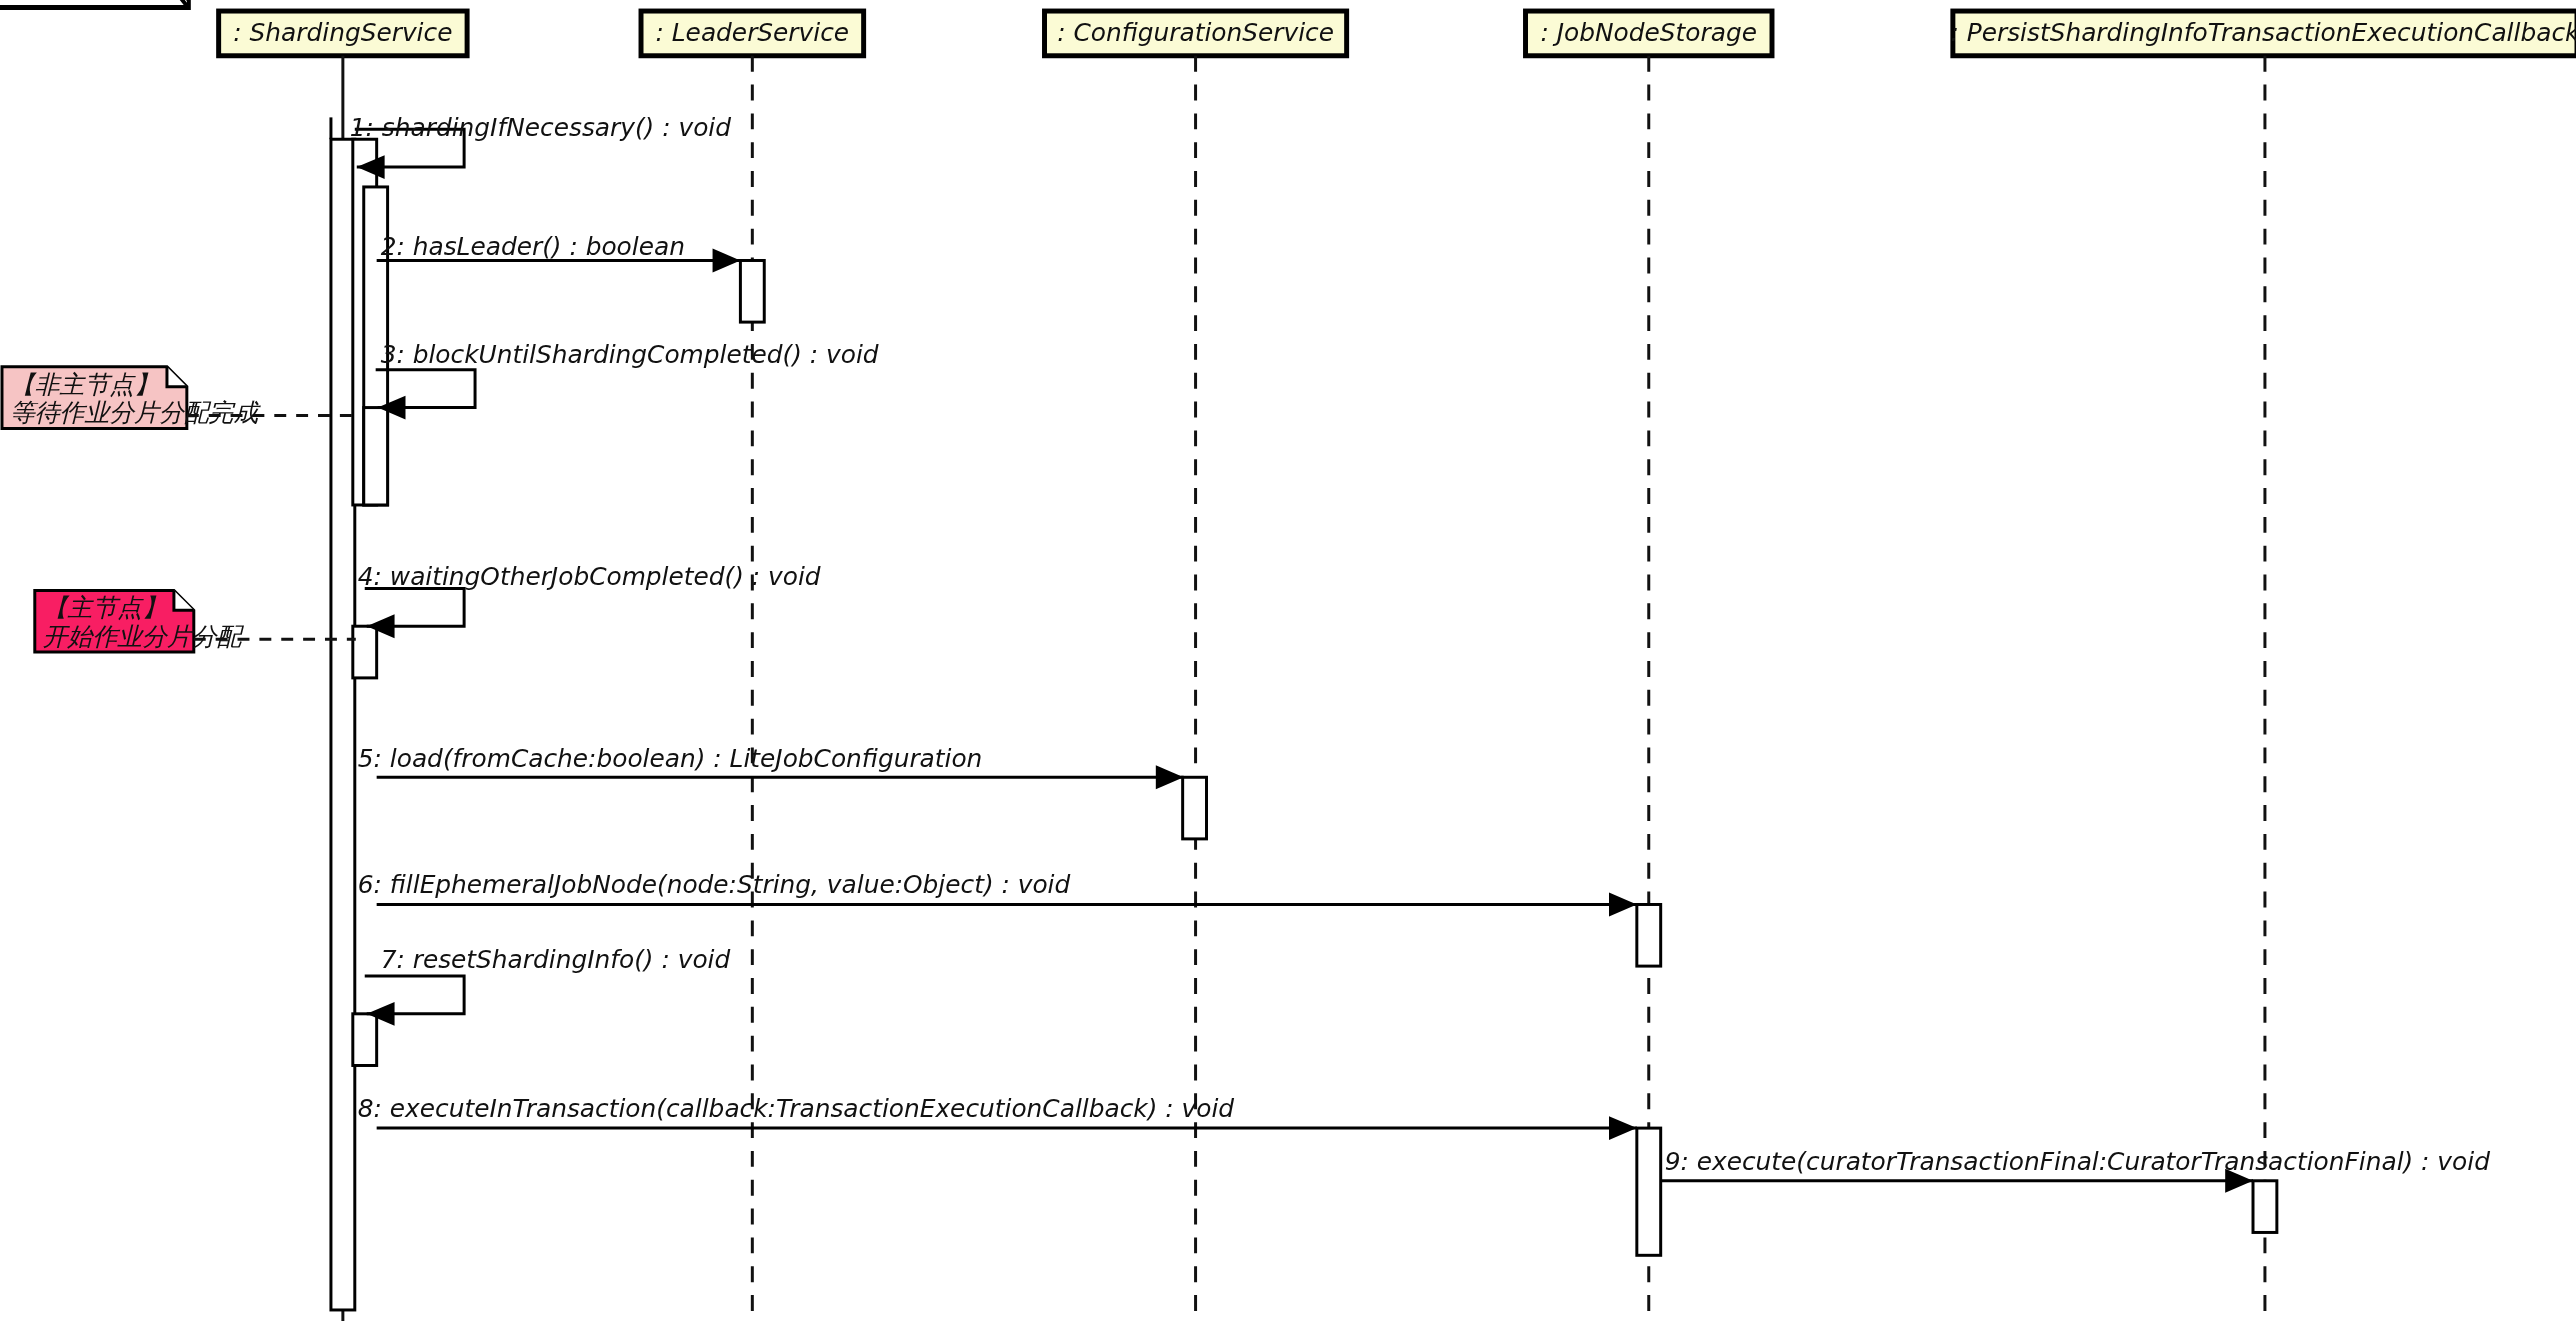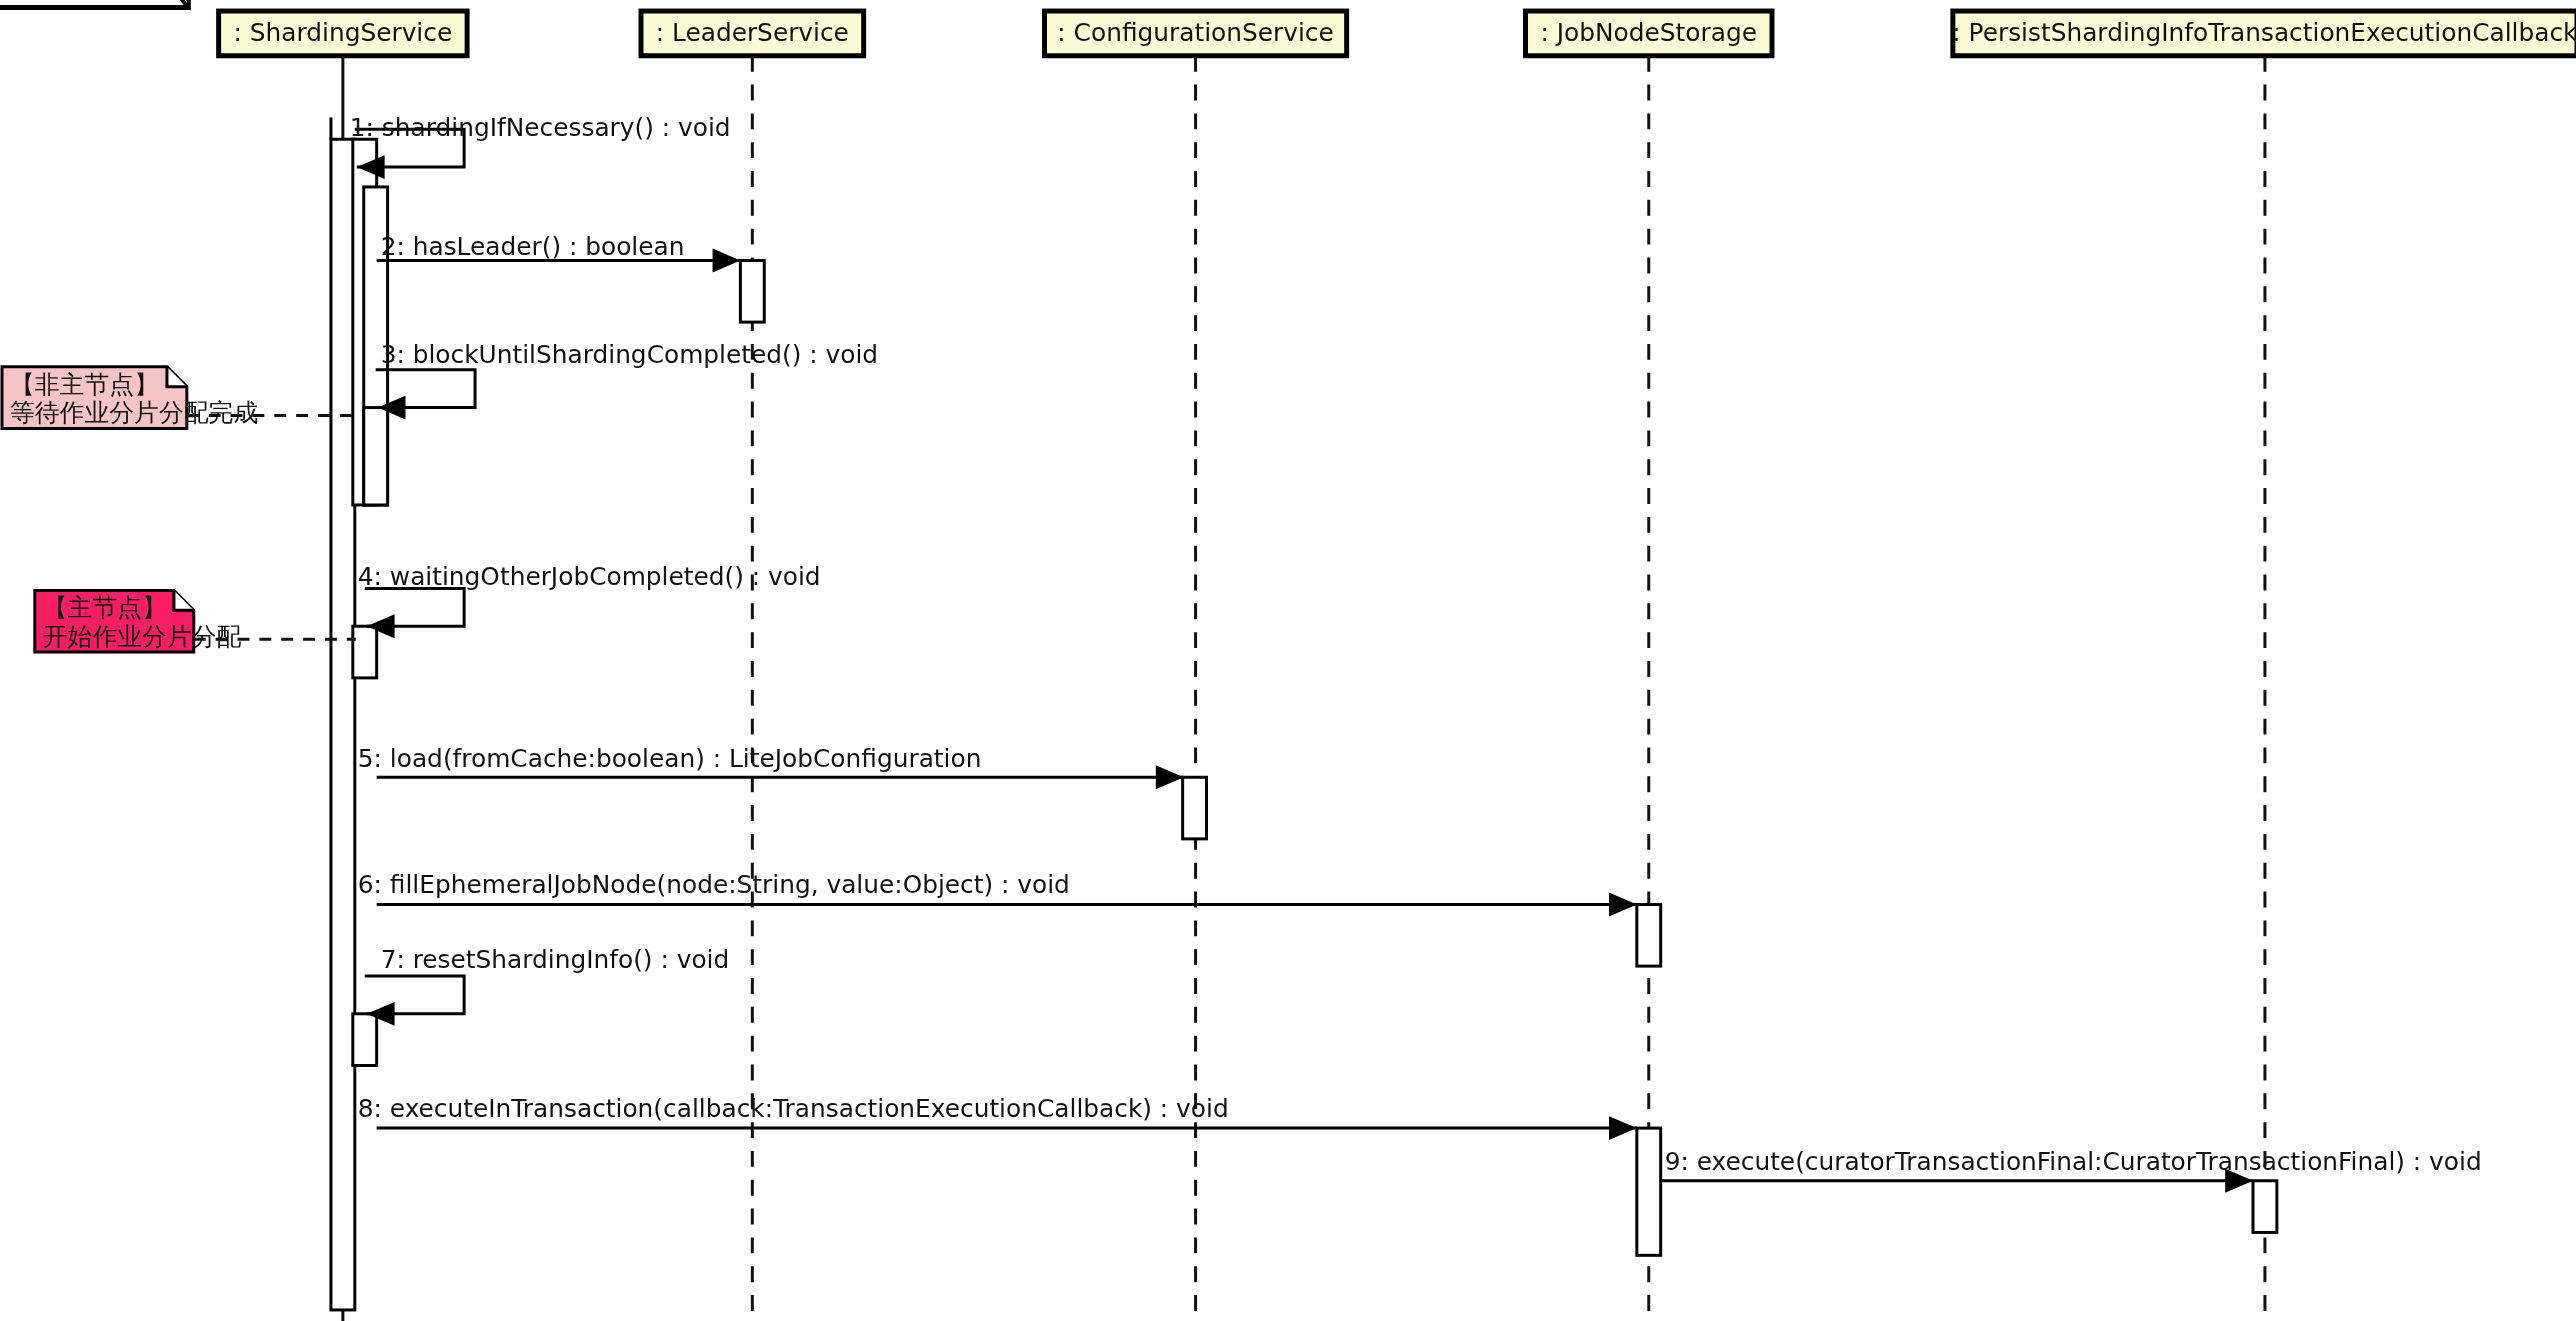--- a/index.html
+++ b/index.html
@@ -9,20 +9,21 @@
   }
   body {
     font-family: "DejaVu Sans", "Liberation Sans", sans-serif;
   }
   #canvas {
     position: relative;
     width: 2576px;
     height: 1322px;
     background: #ffffff;
     overflow: hidden;
+    font-style: italic;
   }
   svg.diagram {
     position: absolute;
     left: 0;
     top: 0;
     width: 2576px;
     height: 1322px;
     display: block;
   }
   .lifeline-box {

